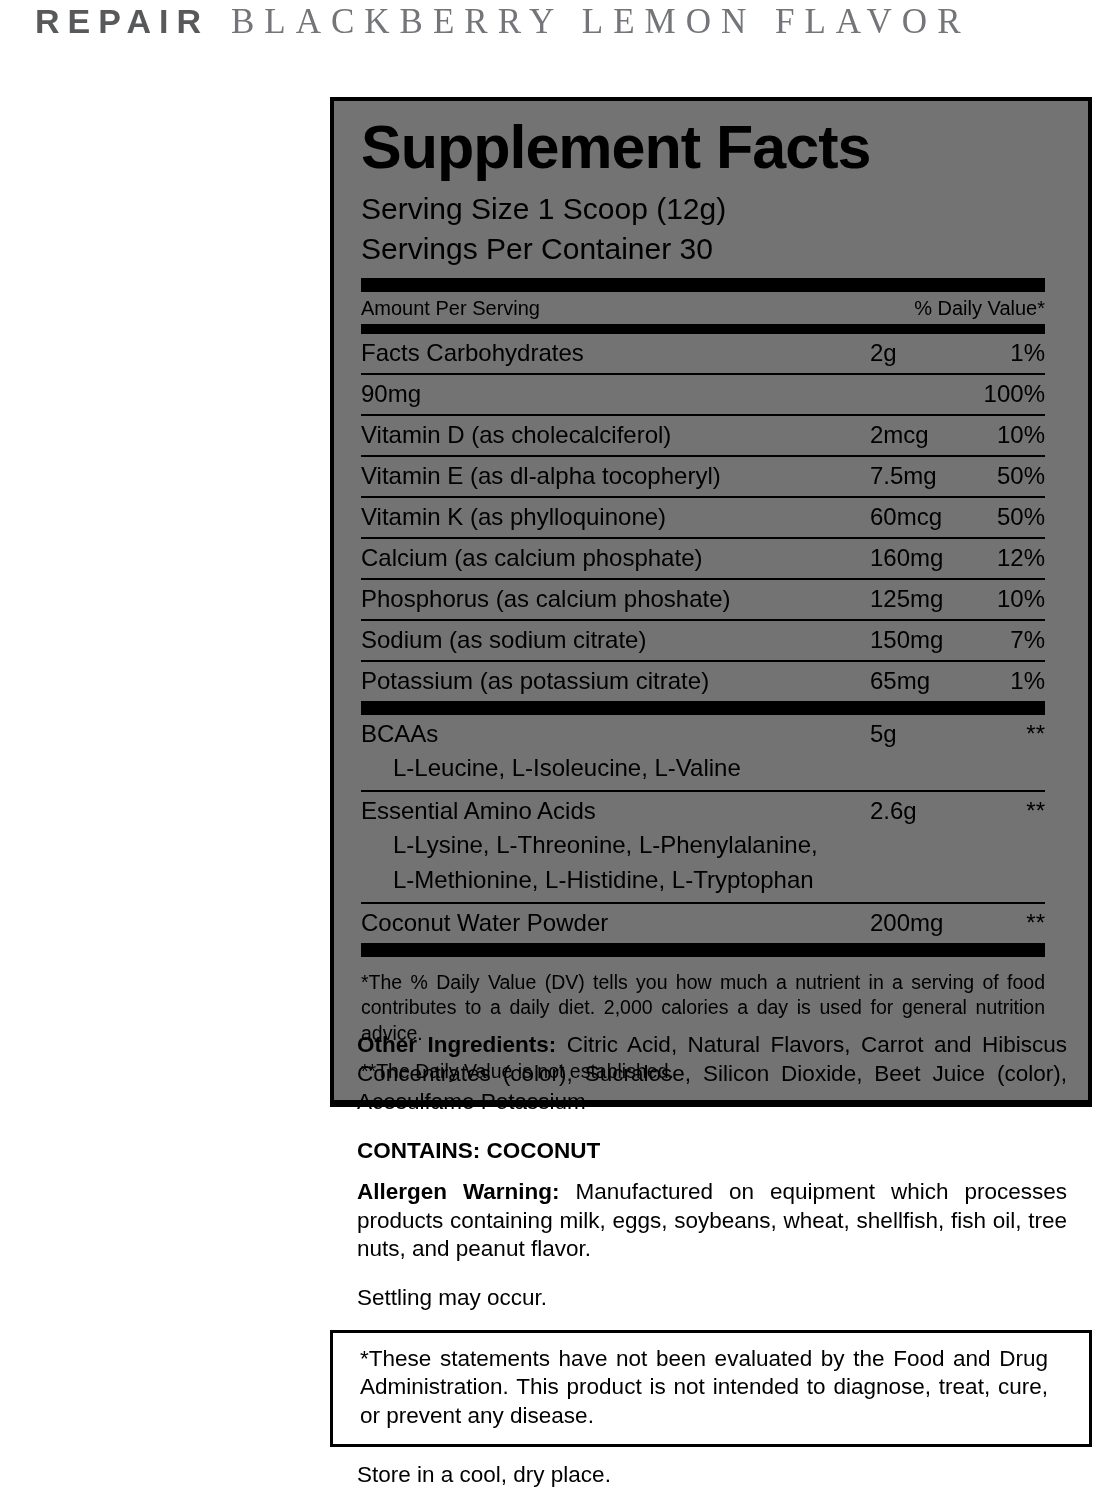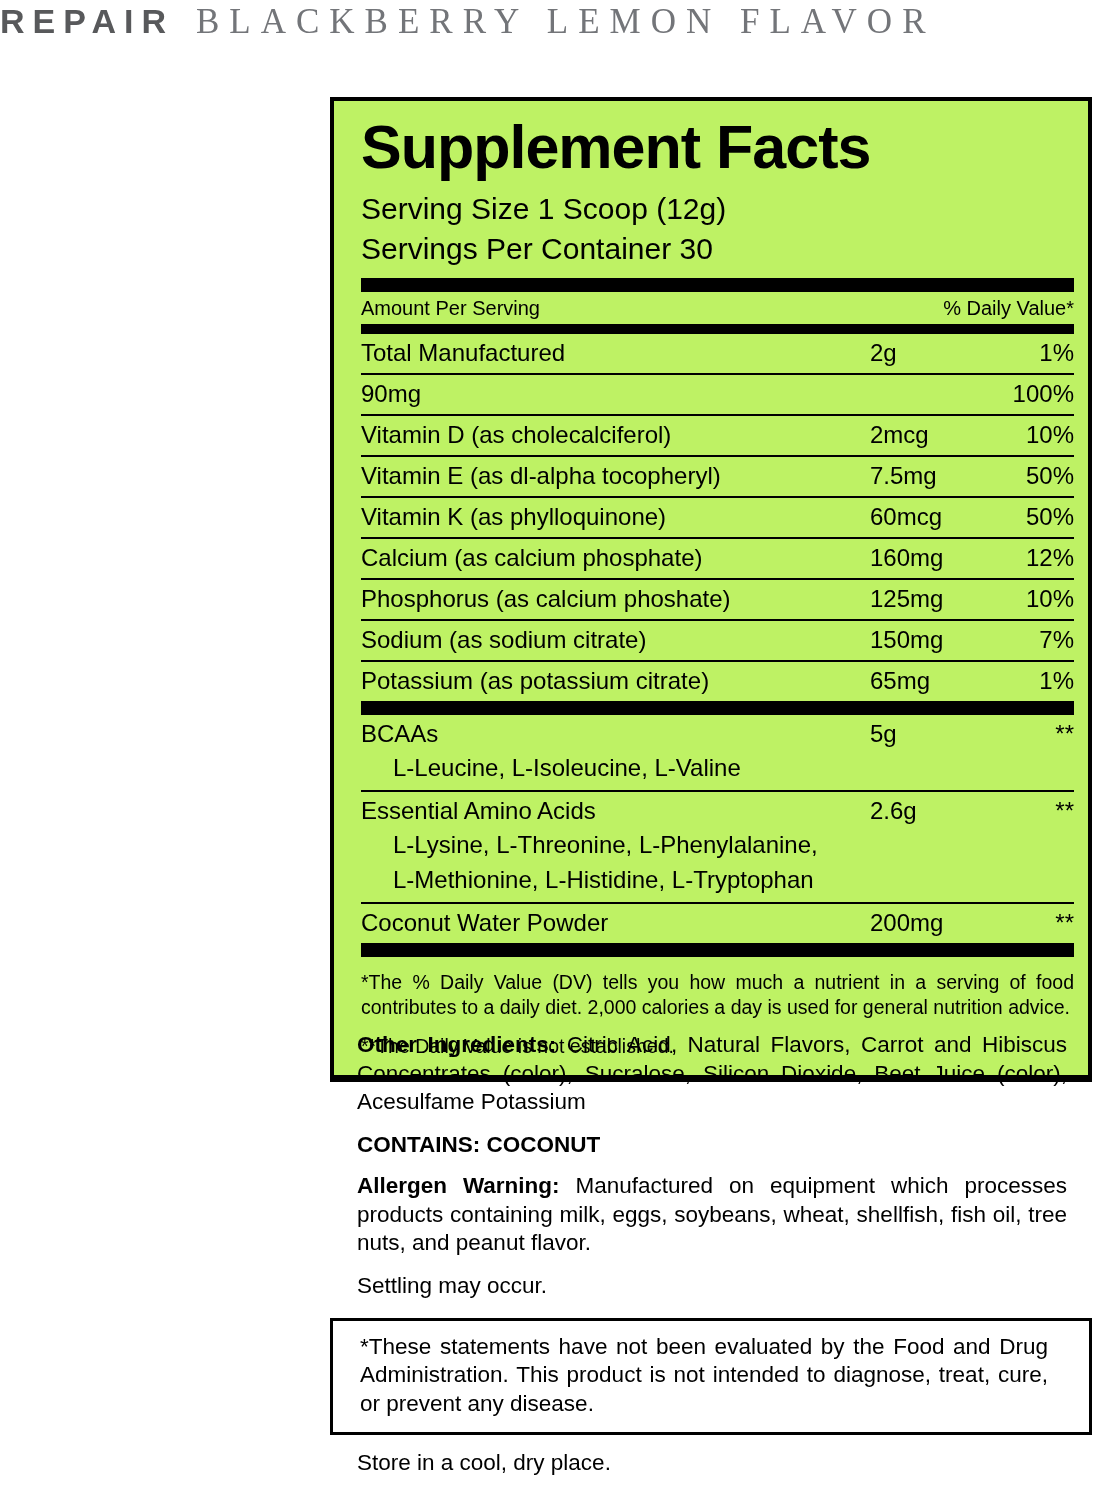--- a/index.html
+++ b/index.html
@@ -12,33 +12,34 @@
     font-family: "Liberation Sans", sans-serif;
     color: #000;
   }
   .page { position: relative; width: 1096px; height: 1498px; background: #fff; }
 
   
   .brand { position: absolute; top: 2px; left: 0; white-space: nowrap; }
   .brand-name {
     font-size: 34px; font-weight: 700; letter-spacing: 8px;
     color: #58595b;
+    margin-left: 35px;
   }
   .brand-flavor {
     font-size: 35px; font-weight: 400; letter-spacing: 10px;
     color: #737579; margin-left: 22px; font-family: Liberation Serif, serif;
   }
 
   
   .sf-box {
     position: absolute; left: 330px; top: 97px; width: 762px;
     box-sizing: border-box;
     border: 4px solid #000; border-bottom-width: 7px;
-    padding: 10px 14px 16px 27px;
-    background: #bef264;
+    padding: 10px 43px 16px 27px;
+    background: #737373;
   }
   .sf-title {
     margin: 4px 0 10px 0;
     font-size: 61px; font-weight: 700; letter-spacing: -1px; line-height: 1.05;
   }
   .sf-serving { font-size: 30px; line-height: 40px; }
   .bar { background: #000; width: 100%; }
   .bar-lg { height: 14px; }
   .bar-md { height: 10px; }
   .bar-top { margin-top: 9px; }
@@ -53,21 +54,21 @@
   .sf-amt  { flex: 0 0 115px; }
   .sf-dv   { flex: 1 1 auto; text-align: right; }
   .sf-sub  { font-size: 24px; padding: 0 0 8px 32px; line-height: 1.15; }
   .sf-foot { margin: 13px 0 0 0; font-size: 19.5px; line-height: 1.3; }
   .justify { text-align: justify; }
 
   
   .below { position: absolute; left: 330px; top: 1031px; width: 762px; box-sizing: border-box; }
   .para { margin: 0 25px 0 27px; font-size: 22.5px; line-height: 1.27; }
   .para b { font-weight: 700; }
-  .mt-sm { margin-top: 14px; }
+  .mt-sm { margin-top: 20px; }
   .mt-md { margin-top: 13px; }
   .bold  { font-weight: 700; }
   .fda-box {
     margin-top: 17px; border: 3px solid #000; box-sizing: border-box; width: 100%;
     padding: 12px 16px 14px 0;
   }
   .storage  { margin-top: 14px; }
 </style>
 </head>
 <body>
@@ -88,21 +89,21 @@
     <div class="sf-colhead">
       <span>Amount Per Serving</span>
       <span>% Daily Value*</span>
     </div>
 
     <div class="bar bar-md"></div>
 
     <div class="sf-rows">
         <div class="sf-item">
           <div class="sf-line">
-            <span class="sf-name">Total Manufactured</span>
+            <span class="sf-name">Facts Carbohydrates</span>
             <span class="sf-amt">2g</span>
             <span class="sf-dv">1%</span>
           </div>
         </div>
         <div class="sf-item">
           <div class="sf-line">
             <span class="sf-amt">90mg</span>
             <span class="sf-dv">100%</span>
           </div>
         </div>

